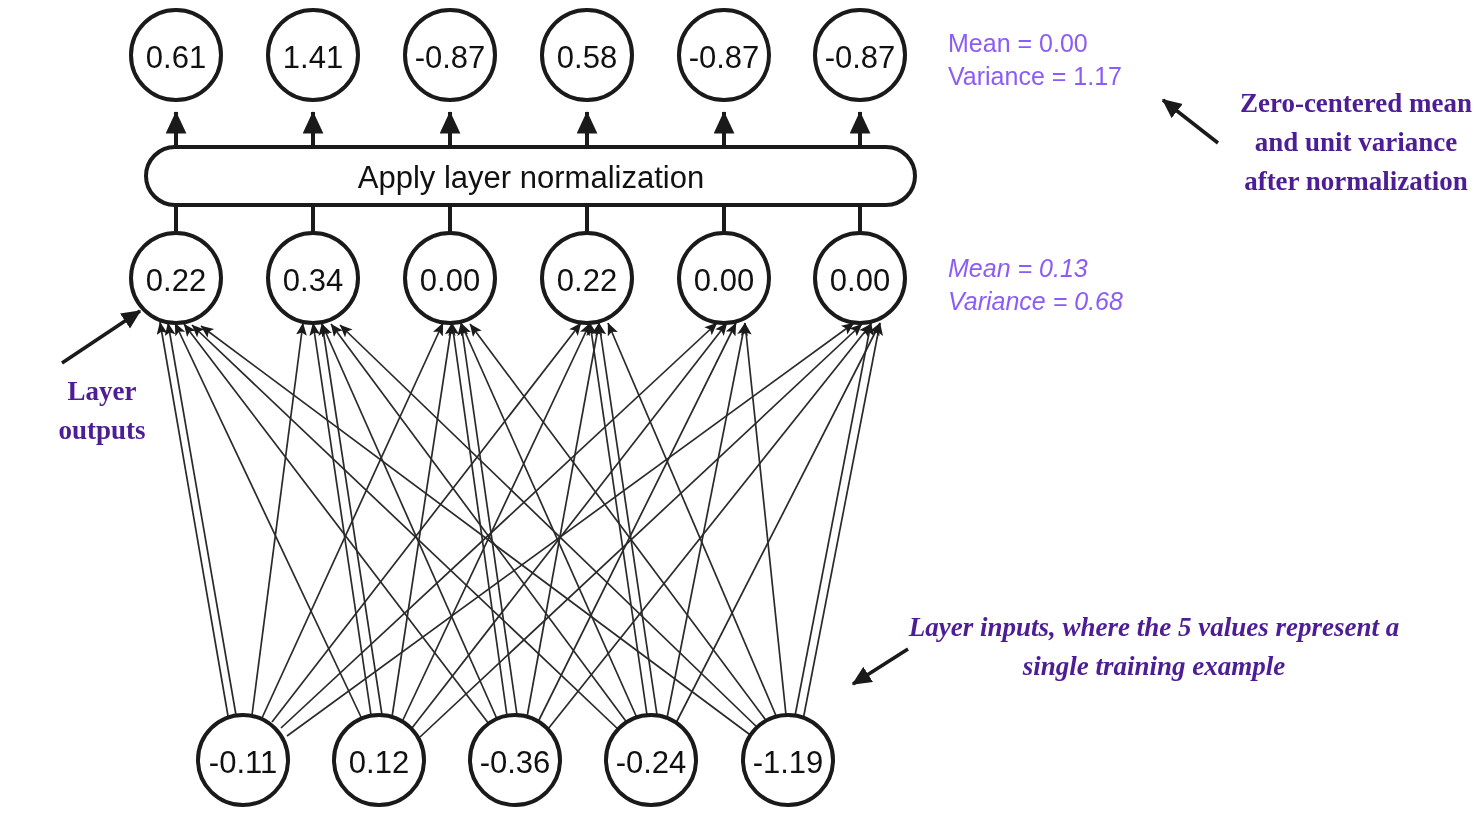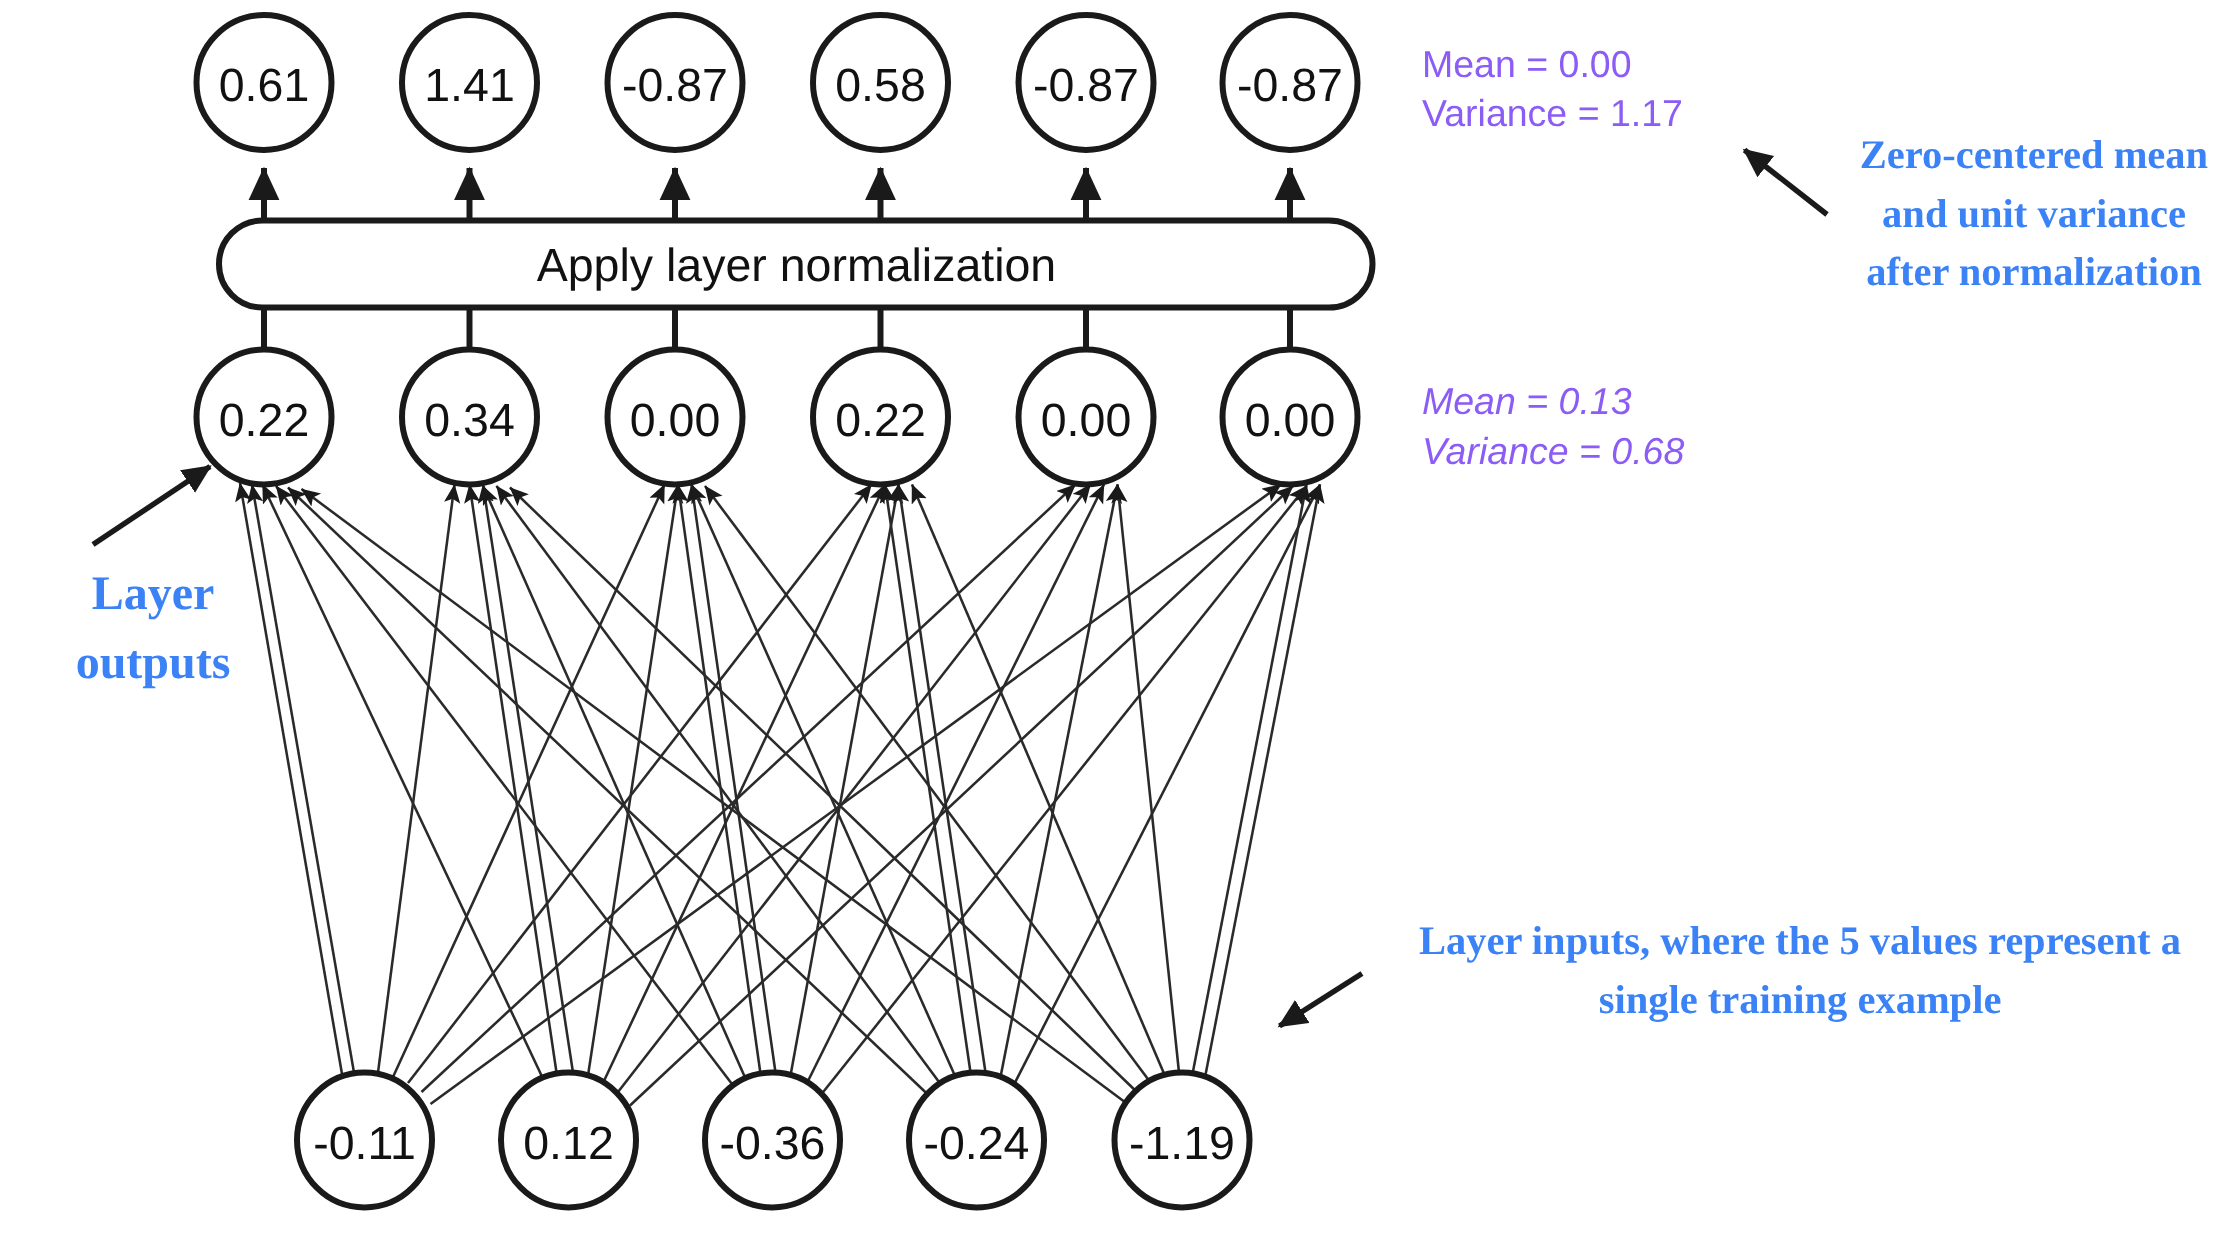--- a/index.html
+++ b/index.html
@@ -43,43 +43,44 @@
     font-family: "Liberation Sans", sans-serif;
     font-size: 25px;
     color: #8b5cf6;
     line-height: 33px;
     white-space: nowrap;
   }
   .annot-text {
     position: absolute;
     font-family: "Liberation Serif", "DejaVu Serif", serif;
     font-weight: bold;
-    color: #3b82f6;
+    color: #4c1d95;
     line-height: 1.45;
   }
   #annotation-zero-centered {
     left: 1236px;
     top: 84px;
     width: 240px;
     font-size: 27px;
     text-align: center;
   }
   #annotation-layer-outputs {
     left: 22px;
     top: 372px;
     width: 160px;
-    font-size: 32px;
+    font-size: 27px;
     text-align: center;
   }
   #annotation-layer-inputs {
-    left: 930px;
+    left: 884px;
     top: 608px;
     width: 540px;
     font-size: 27px;
     text-align: center;
+    font-style: italic;
   }
   #stat-top {
     left: 948px;
     top: 27px;
   }
   #stat-mid {
     left: 948px;
     top: 252px;
     font-style: italic;
   }

